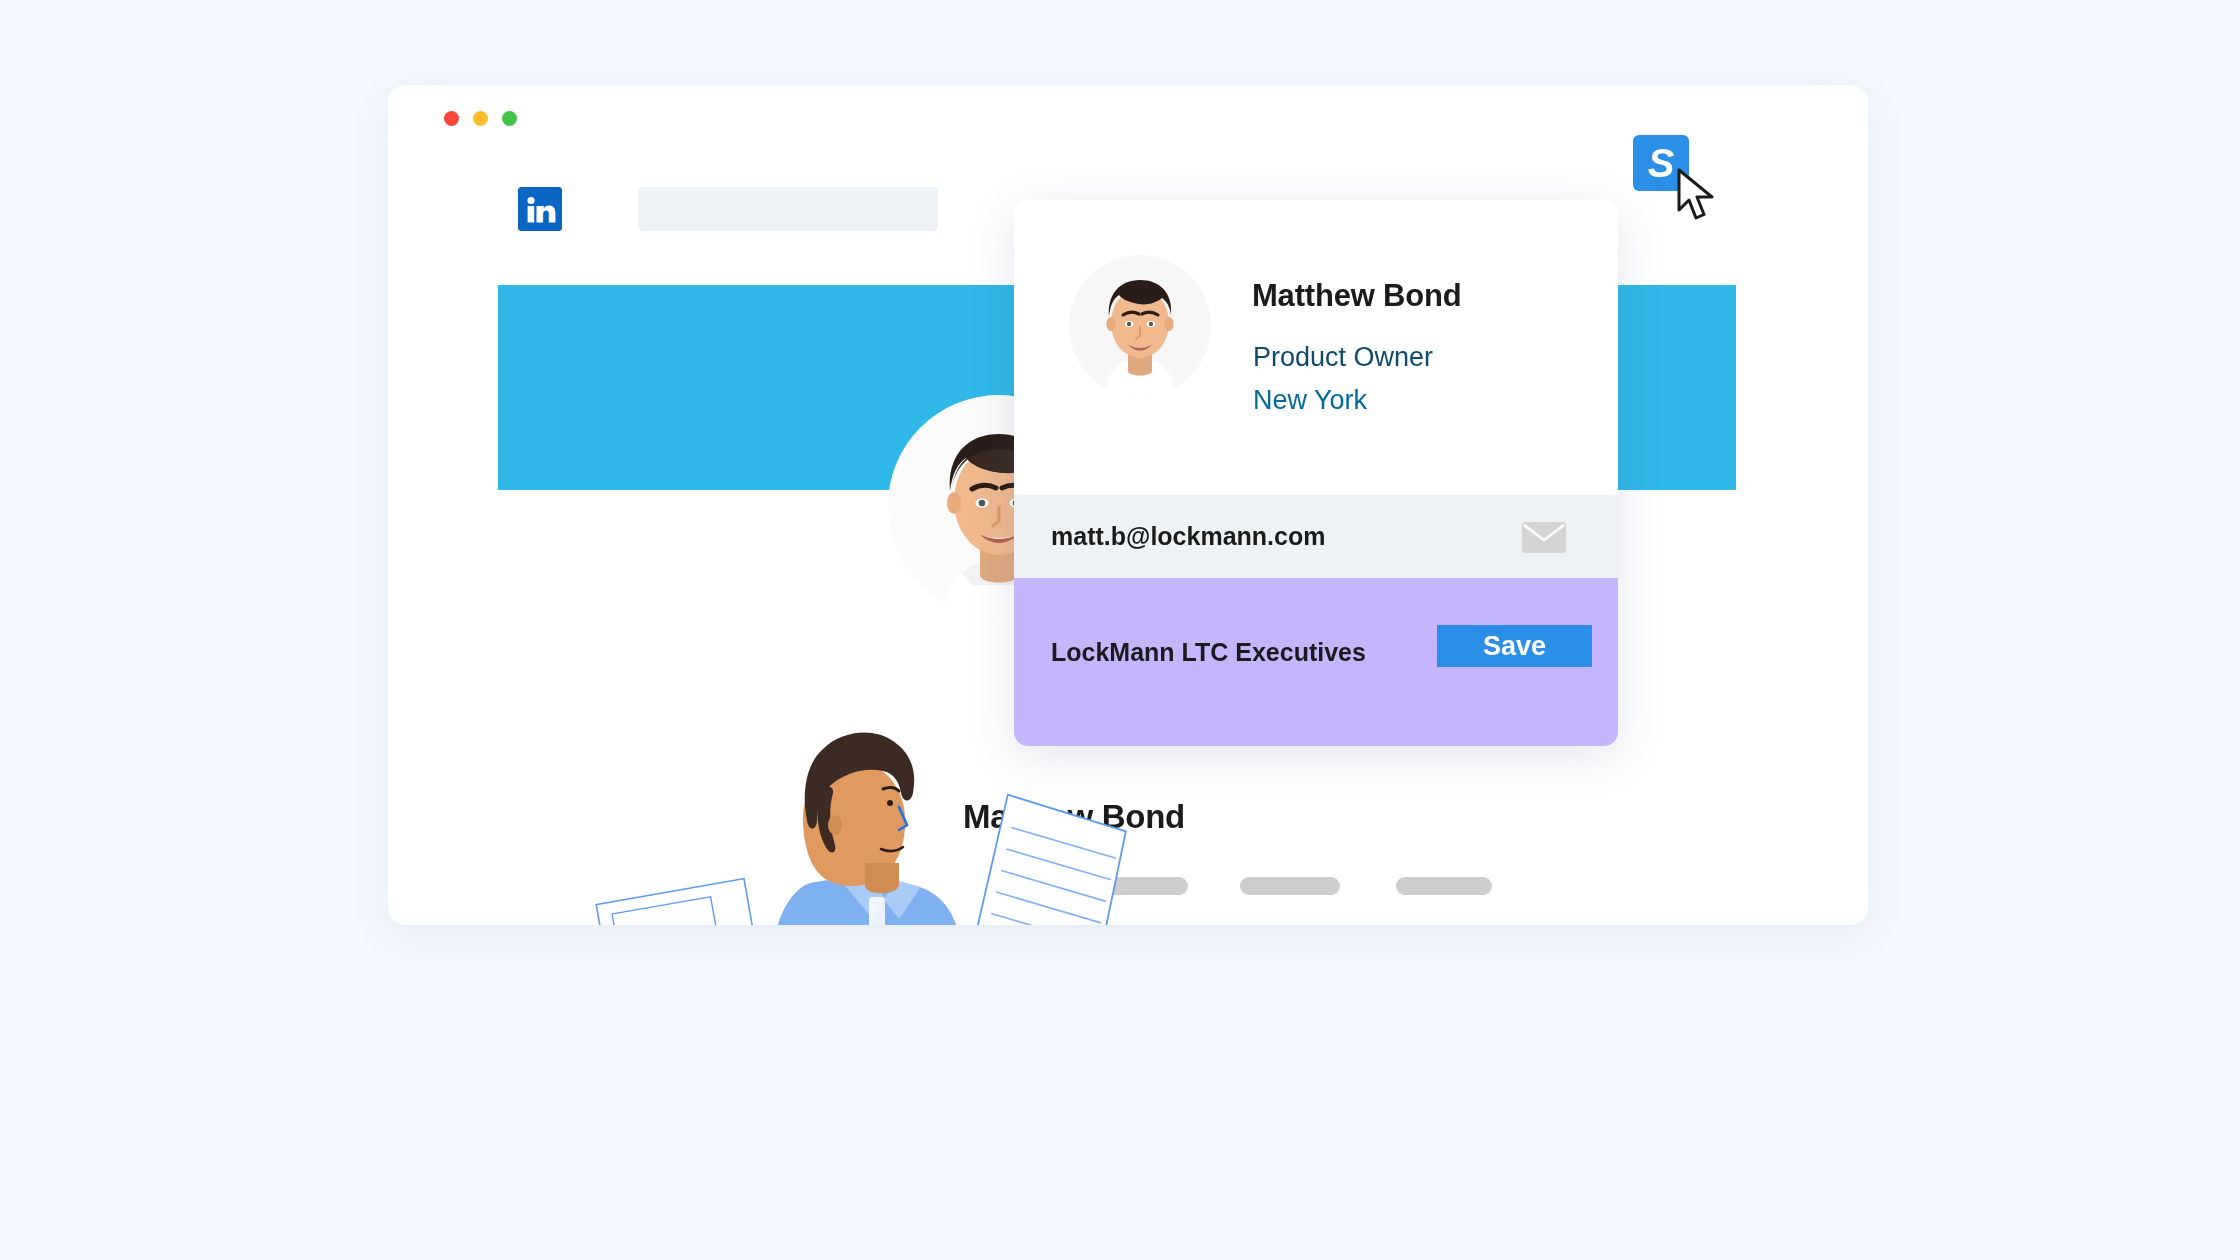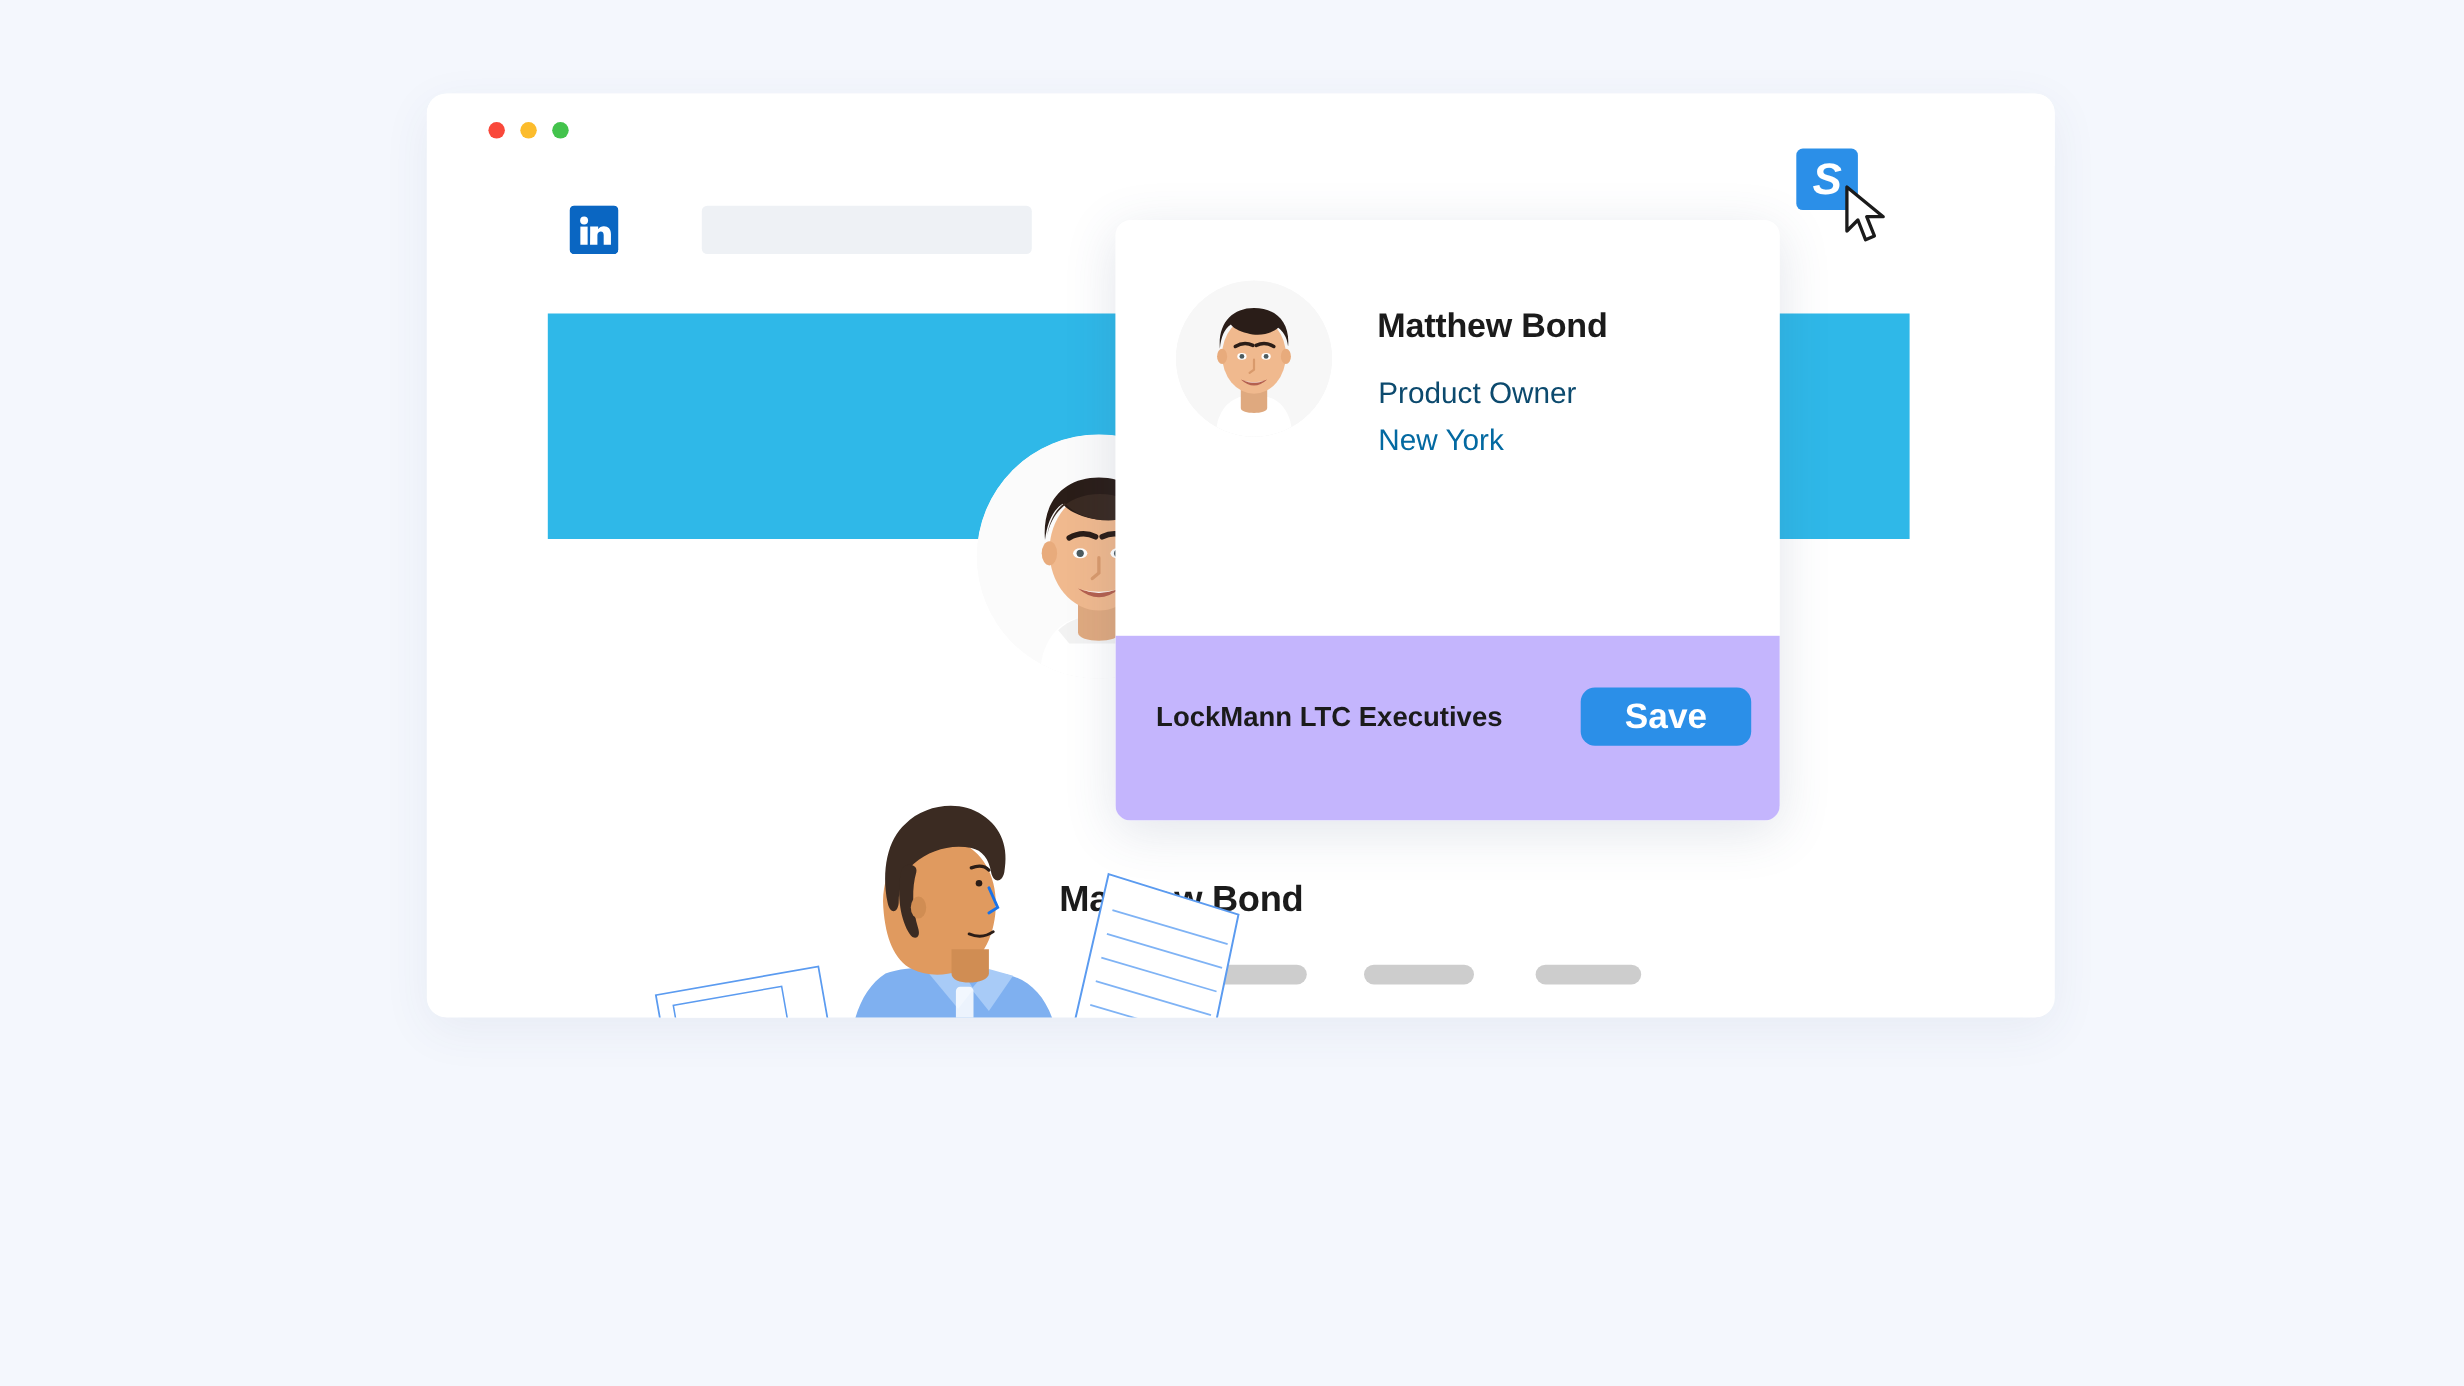--- a/index.html
+++ b/index.html
@@ -112,23 +112,23 @@
   .popup-bottom {
     position: absolute; left: 0; top: 378px; width: 100%; height: 168px;
     background: #c4b5fd;
   }
   .company-name {
     position: absolute; left: 37px; top: 60px;
     font-size: 25px; font-weight: bold; color: #1b1b1b;
   }
   .save-btn {
     position: absolute; left: 423px; top: 47px;
-    width: 155px; height: 53px;
-    background: #2b8fe8; border: none; border-radius: 13px;
-    color: #ffffff; font-size: 32px; font-weight: bold;
+    width: 155px; height: 42px;
+    background: #2b8fe8; border: none; border-radius: 1px;
+    color: #ffffff; font-size: 27px; font-weight: bold;
     font-family: "Liberation Sans", sans-serif;
     cursor: pointer;
   }
 
   
   .ext-icon {
     position: absolute; left: 1633px; top: 135px;
     width: 56px; height: 56px;
     background: #2b8fe8; border-radius: 6px;
     display:flex; align-items:center; justify-content:center;
@@ -362,20 +362,29 @@
             <path d="M59 90q12 11 24 0q-12 5-24 0z" fill="#b4604f"></path>
             <path d="M61 91q10 4 20 0q-10 3-20 0z" fill="#ffffff"></path>
           </g>
         </svg>
       </div>
       <div class="popup-name">Matthew Bond</div>
       <div class="popup-role">Product Owner</div>
       <div class="popup-loc">New York</div>
     </div>
 
+    <div class="email-row">
+      <span class="email-text">matt.b@lockmann.com</span>
+      <span class="email-icon">
+        <svg width="44" height="31" viewBox="0 0 44 31" aria-hidden="true">
+          <rect x="0" y="0" width="44" height="31" rx="3" fill="#d4d4d4"></rect>
+          <path d="M2 3l20 15L42 3" fill="none" stroke="#ffffff" stroke-width="2.6"></path>
+        </svg>
+      </span>
+    </div>
 
     <div class="popup-bottom">
       <div class="company-name">LockMann LTC Executives</div>
       <button class="save-btn">Save</button>
     </div>
   </div>
 
   <div class="ext-icon">S</div>
 
   <span class="cursor">

